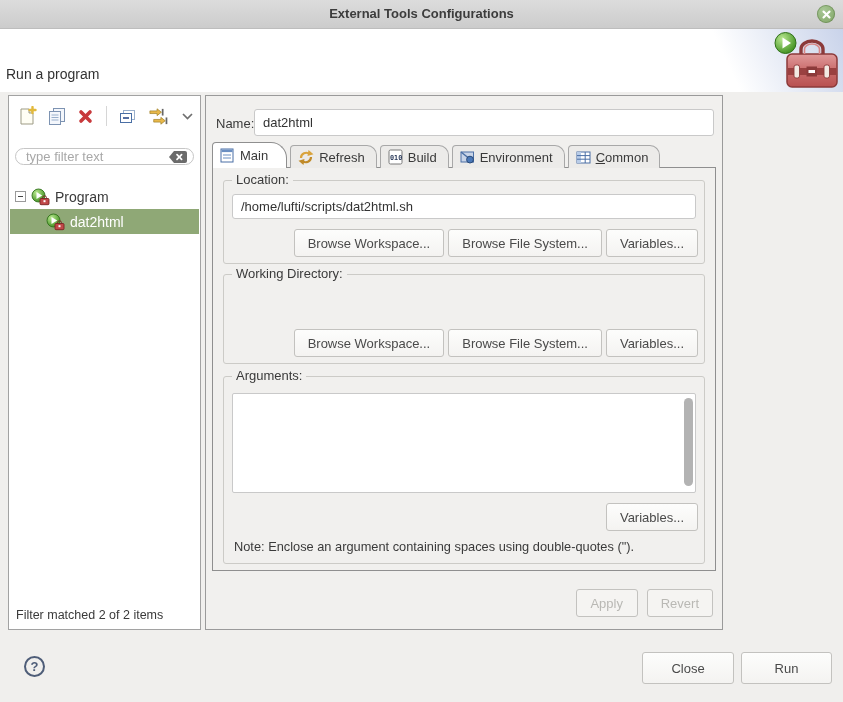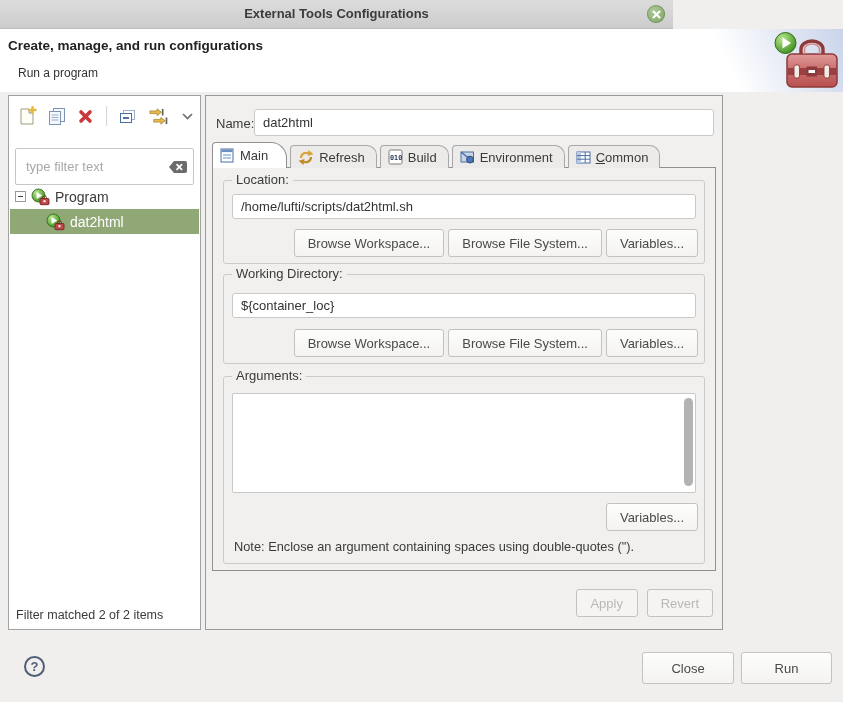--- a/index.html
+++ b/index.html
@@ -5,63 +5,63 @@
   html,body{margin:0;padding:0;}
   body{
     width:843px;height:702px;position:relative;overflow:hidden;
     background:#f0efed;
     font-family:"Liberation Sans","DejaVu Sans",sans-serif;
     font-size:13px;color:#3a3a3a;
     -webkit-font-smoothing:antialiased;
   }
   
   .titlebar{
-    position:absolute;top:0;left:0;width:673px;height:28px;
+    position:absolute;top:0;left:0;width:843px;height:28px;
     background:linear-gradient(#dcdcdc,#cccccc);
     border-bottom:1px solid #bdbdbd;
   }
   .titlebar .title{
     position:absolute;left:0;right:0;top:0;height:28px;line-height:28px;
     text-align:center;font-weight:bold;font-size:13px;color:#3c3c3c;
   }
   .close-btn{
     position:absolute;right:8px;top:5px;width:18px;height:18px;border-radius:50%;
     background:radial-gradient(circle at 35% 30%, #a9c897, #7fa463);
     display:flex;align-items:center;justify-content:center;cursor:pointer;
     box-shadow:inset 0 0 0 1px rgba(90,120,70,.5);
   }
   
   .header{position:absolute;top:29px;left:0;width:843px;height:63px;background:#ffffff;}
   .header-art{
     position:absolute;right:0;top:0;width:210px;height:63px;
     background:linear-gradient(245deg,#c9d3ea 0%, rgba(255,255,255,0) 55%);
   }
   .header-title{position:absolute;left:8px;top:9px;font-weight:bold;font-size:13.5px;color:#222;}
-  .header-sub{position:absolute;left:18px;top:37px;font-size:12px;color:#333;}
+  .header-sub{position:absolute;left:6px;top:37px;font-size:14px;color:#333;}
   .toolbox-art{position:absolute;right:4px;top:1px;}
   
   .sidebar{
     position:absolute;left:8px;top:95px;width:193px;height:535px;
     background:#ffffff;border:1px solid #a2a2a2;box-sizing:border-box;
   }
   .right-panel{
     position:absolute;left:205px;top:95px;width:518px;height:535px;
     background:#f1f0ee;border:1px solid #9a9a9a;box-sizing:border-box;
   }
   
   .side-toolbar{
     position:absolute;left:0;top:0;right:0;height:40px;
     display:flex;align-items:center;padding:0 4px 0 10px;gap:11px;box-sizing:border-box;
   }
   .tb-icon{display:inline-flex;align-items:center;justify-content:center;width:20px;height:20px;cursor:pointer;}
   .tb-sep{width:1px;height:20px;background:#d6d6d6;margin:0 1px;}
   
   .filter-box{
-    position:absolute;left:6px;right:6px;top:52px;height:37px;
-    border:1px solid #c6c6c6;border-radius:2px;background:#fff;
+    position:absolute;left:6px;right:6px;top:52px;height:17px;
+    border:1px solid #c6c6c6;border-radius:10px;background:#fff;
     display:flex;align-items:center;padding:0 5px 0 8px;box-sizing:border-box;
   }
   .filter-box input{
     border:none;outline:none;flex:1;font-family:inherit;font-size:13px;color:#333;min-width:0;background:transparent;
   }
   .filter-box input::placeholder{color:#a8a8a8;}
   
   .tree{position:absolute;left:1px;right:1px;top:88px;}
   .tree-row{height:25px;display:flex;align-items:center;font-size:14px;}
   .tree-row.root{padding-left:5px;gap:5px;color:#3a3a3a;}
@@ -159,21 +159,20 @@
       <g stroke="#ffffff" stroke-width="2.1" stroke-linecap="round">
         <line x1="1.5" y1="1.5" x2="7.5" y2="7.5"></line>
           <line x1="7.5" y1="1.5" x2="1.5" y2="7.5"></line>
       </g>
     </svg>
   </div>
 </div>
 
 <div class="header">
   <div class="header-art"></div>
-  <div class="header-title">Create, manage, and run configurations</div>
   <div class="header-sub">Run a program</div>
   <div class="toolbox-art">
     <svg width="66" height="62" viewBox="0 0 66 62">
       <g>
         <rect x="14" y="24" width="50" height="33" rx="5" fill="url(#tbGrad)" stroke="#8c3a3a" stroke-width="1.5"></rect>
         <path d="M28 24 v-5 a11 8 0 0 1 22 0 v5" fill="none" stroke="#8c3a3a" stroke-width="3.4"></path>
         <path d="M31.5 24 v-5 a7.5 5 0 0 1 15 0 v5" fill="none" stroke="#d98888" stroke-width="1.6"></path>
         <rect x="14.8" y="38" width="48.4" height="7" fill="#9a4040"></rect>
         <rect x="21" y="35" width="5.5" height="13" rx="2" fill="#f2e9e2" stroke="#8c3a3a" stroke-width="0.9"></rect>
         <rect x="51" y="35" width="5.5" height="13" rx="2" fill="#f2e9e2" stroke="#8c3a3a" stroke-width="0.9"></rect>
@@ -347,21 +346,20 @@
       <input class="group-input" type="text" value="/home/lufti/scripts/dat2html.sh" style="">
       <div class="btn-row">
         <button class="btn">Browse Workspace...</button>
         <button class="btn">Browse File System...</button>
         <button class="btn">Variables...</button>
       </div>
     </div>
 
     <div class="group workdir">
       <span class="group-legend">Working Directory:</span>
-      <input class="group-input" type="text" value="${container_loc}" style="">
       <div class="btn-row">
         <button class="btn">Browse Workspace...</button>
         <button class="btn">Browse File System...</button>
         <button class="btn">Variables...</button>
       </div>
     </div>
 
     <div class="group arguments">
       <span class="group-legend">Arguments:</span>
       <div class="args-textarea-wrap">

